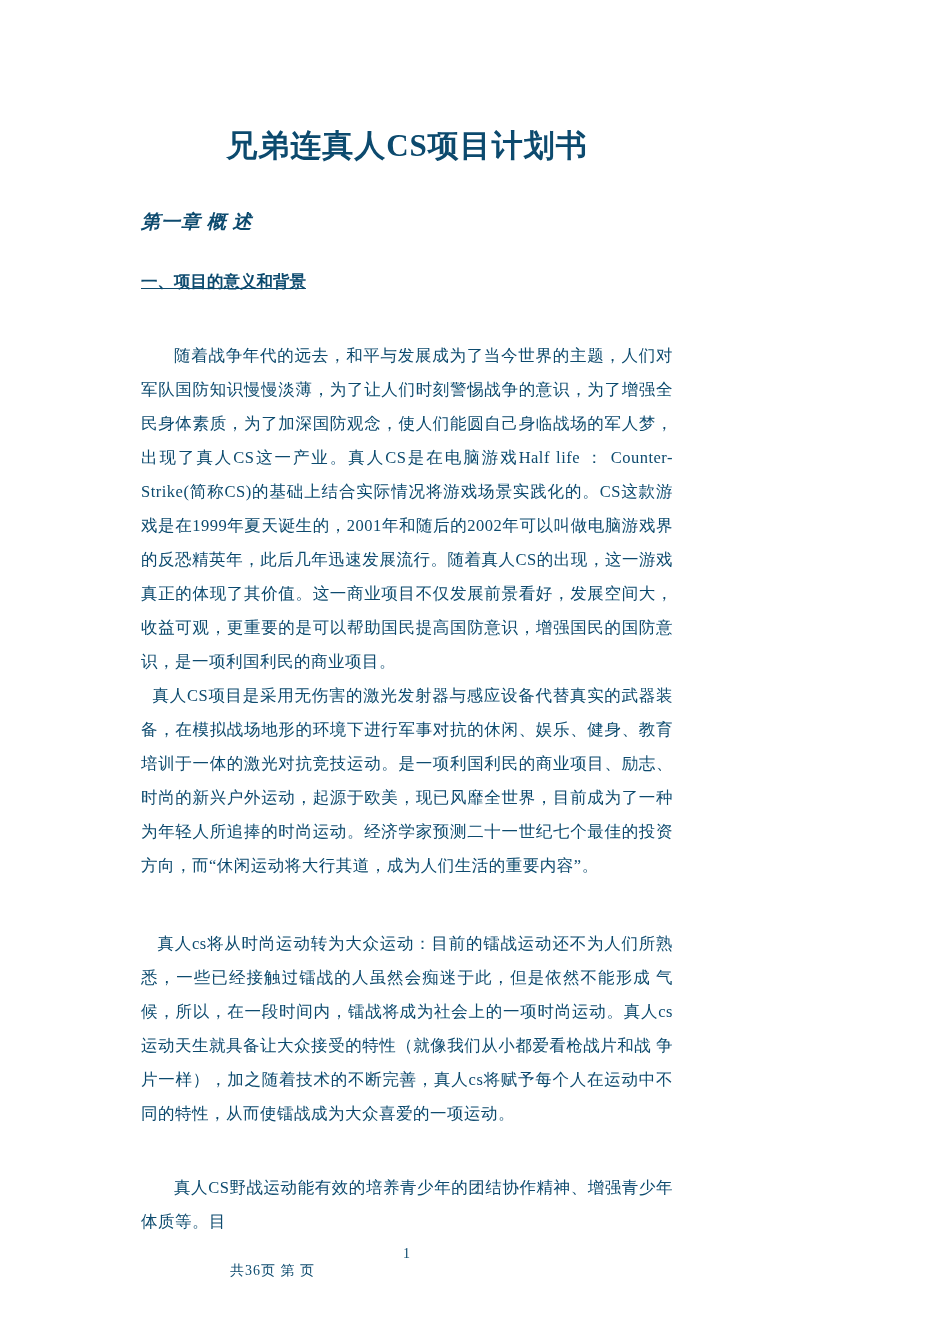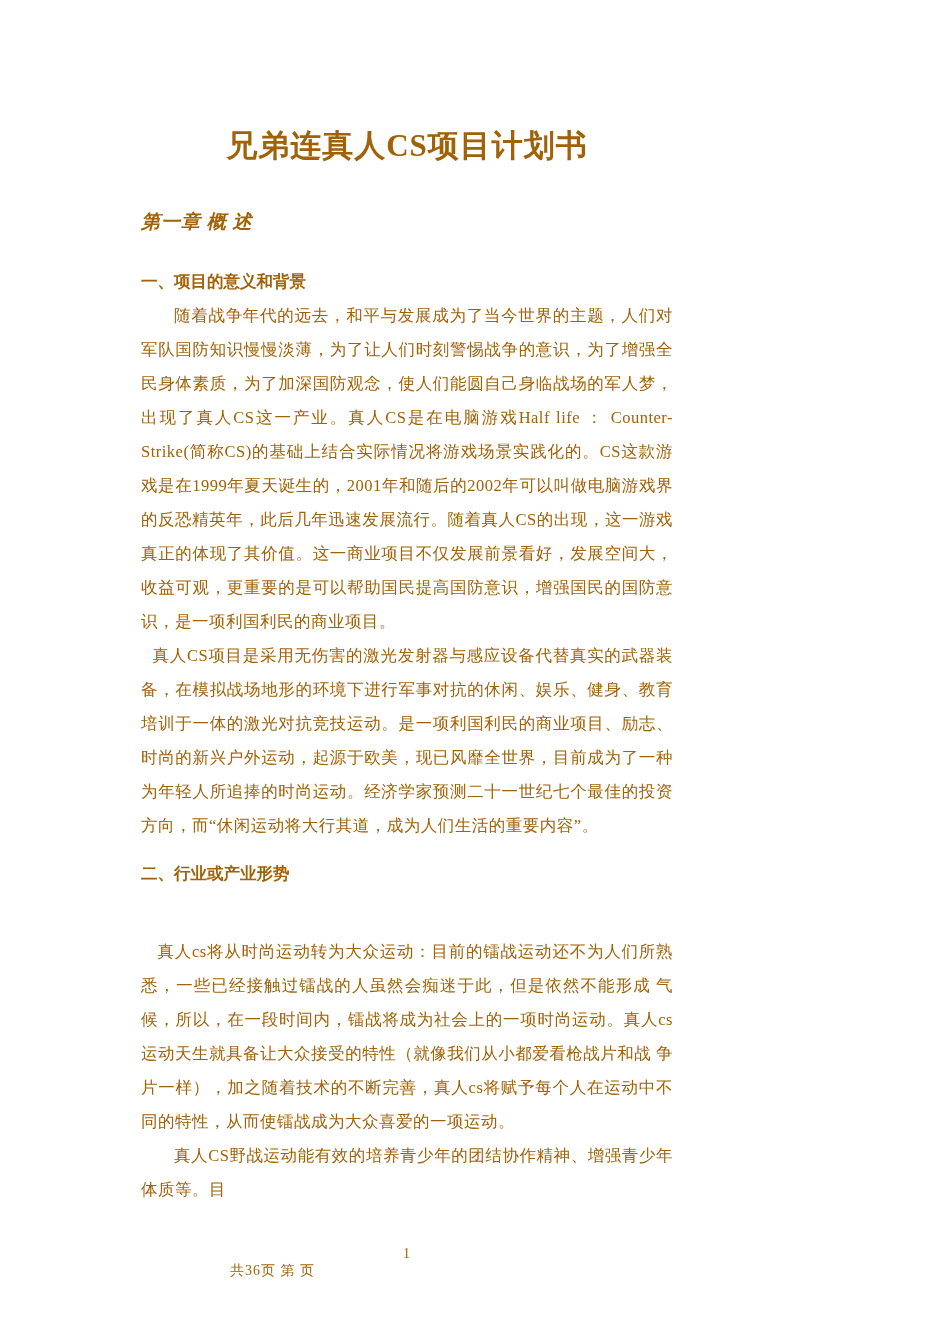--- a/index.html
+++ b/index.html
@@ -5,21 +5,21 @@
   html, body {
     margin: 0;
     padding: 0;
     background: #ffffff;
   }
   .page {
     position: relative;
     width: 813px;
     height: 1344px;
     background: #ffffff;
-    color: #a16207;
+    color: #0c4a6e;
     font-family: "Liberation Serif", "DejaVu Serif", serif;
     overflow: hidden;
   }
   .content {
     padding: 126px 140px 0 141px;
   }
   .doc-title {
     margin: 0;
     text-align: center;
     font-size: 31px;
@@ -34,39 +34,40 @@
     font-weight: bold;
     letter-spacing: 1px;
     line-height: 1.3;
     font-style: italic;
   }
   .sec-head {
     margin: 14px 0 0 0;
     font-size: 16.5px;
     font-weight: bold;
     line-height: 34px;
+    text-decoration: underline;
   }
   .sec-head.first {
     margin-top: 30px;
   }
   .sub-head {
     margin: 0;
     font-size: 16.5px;
     font-weight: normal;
     line-height: 34px;
     text-indent: 1em;
   }
   .para {
     margin: 0;
     font-size: 16.5px;
     line-height: 34px;
     text-align: justify;
     letter-spacing: 0.5px;
   }
-  .indent-2  { text-indent: 2em; }
+  .indent-2  { text-indent: 2em; margin-top: 40px; }
   .indent-1  { text-indent: 1em; margin-top: 44px; }
   .indent-07 { text-indent: 0.7em; }
   .footer {
     position: absolute;
     left: 0;
     right: 0;
     bottom: 78px;
     height: 20px;
     font-size: 14px;
   }
@@ -93,21 +94,20 @@
     <h1 class="doc-title">兄弟连真人CS项目计划书</h1>
 
     <h2 class="chapter">第一章 概 述</h2>
 
     <h3 class="sec-head first">一、项目的意义和背景</h3>
 
     <p class="para indent-2">随着战争年代的远去，和平与发展成为了当今世界的主题，人们对军队国防知识慢慢淡薄，为了让人们时刻警惕战争的意识，为了增强全民身体素质，为了加深国防观念，使人们能圆自己身临战场的军人梦，出现了真人CS这一产业。真人CS是在电脑游戏Half life ： Counter-Strike(简称CS)的基础上结合实际情况将游戏场景实践化的。CS这款游戏是在1999年夏天诞生的，2001年和随后的2002年可以叫做电脑游戏界的反恐精英年，此后几年迅速发展流行。随着真人CS的出现，这一游戏真正的体现了其价值。这一商业项目不仅发展前景看好，发展空间大，收益可观，更重要的是可以帮助国民提高国防意识，增强国民的国防意识，是一项利国利民的商业项目。</p>
 
     <p class="para indent-07">真人CS项目是采用无伤害的激光发射器与感应设备代替真实的武器装备，在模拟战场地形的环境下进行军事对抗的休闲、娱乐、健身、教育培训于一体的激光对抗竞技运动。是一项利国利民的商业项目、励志、时尚的新兴户外运动，起源于欧美，现已风靡全世界，目前成为了一种为年轻人所追捧的时尚运动。经济学家预测二十一世纪七个最佳的投资方向，而“休闲运动将大行其道，成为人们生活的重要内容”。</p>
 
-    <h3 class="sec-head">二、行业或产业形势</h3>
 
 
     <p class="para indent-1">真人cs将从时尚运动转为大众运动：目前的镭战运动还不为人们所熟悉，一些已经接触过镭战的人虽然会痴迷于此，但是依然不能形成 气候，所以，在一段时间内，镭战将成为社会上的一项时尚运动。真人cs运动天生就具备让大众接受的特性（就像我们从小都爱看枪战片和战 争片一样），加之随着技术的不断完善，真人cs将赋予每个人在运动中不同的特性，从而使镭战成为大众喜爱的一项运动。</p>
 
 
 
     <p class="para indent-2">真人CS野战运动能有效的培养青少年的团结协作精神、增强青少年体质等。目</p>
 
   </div>
 

